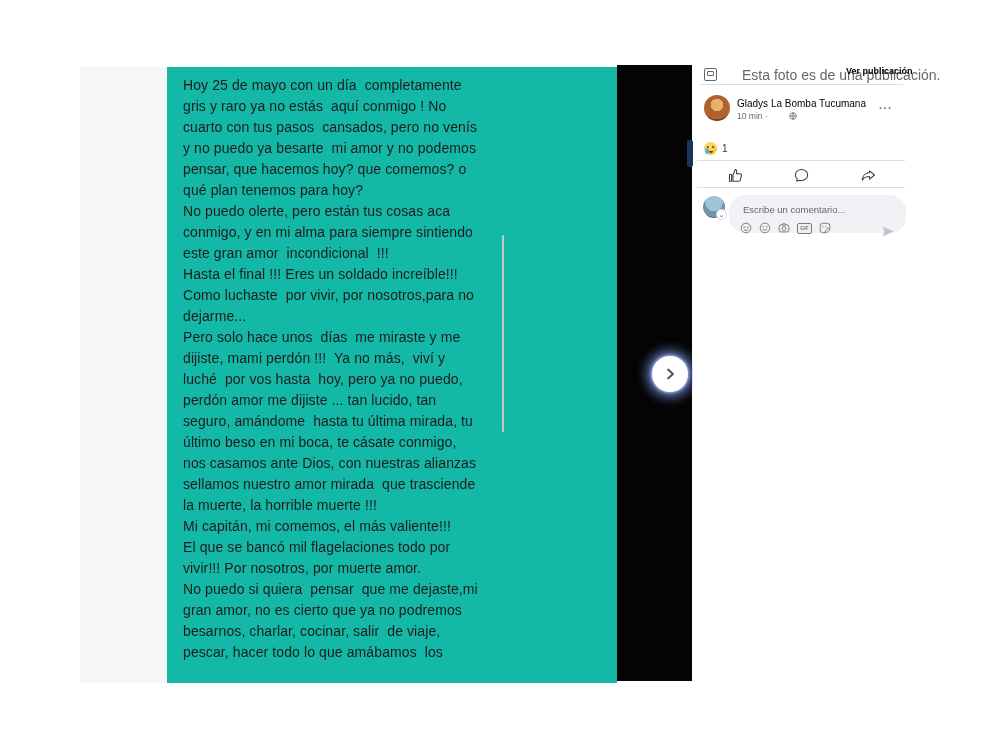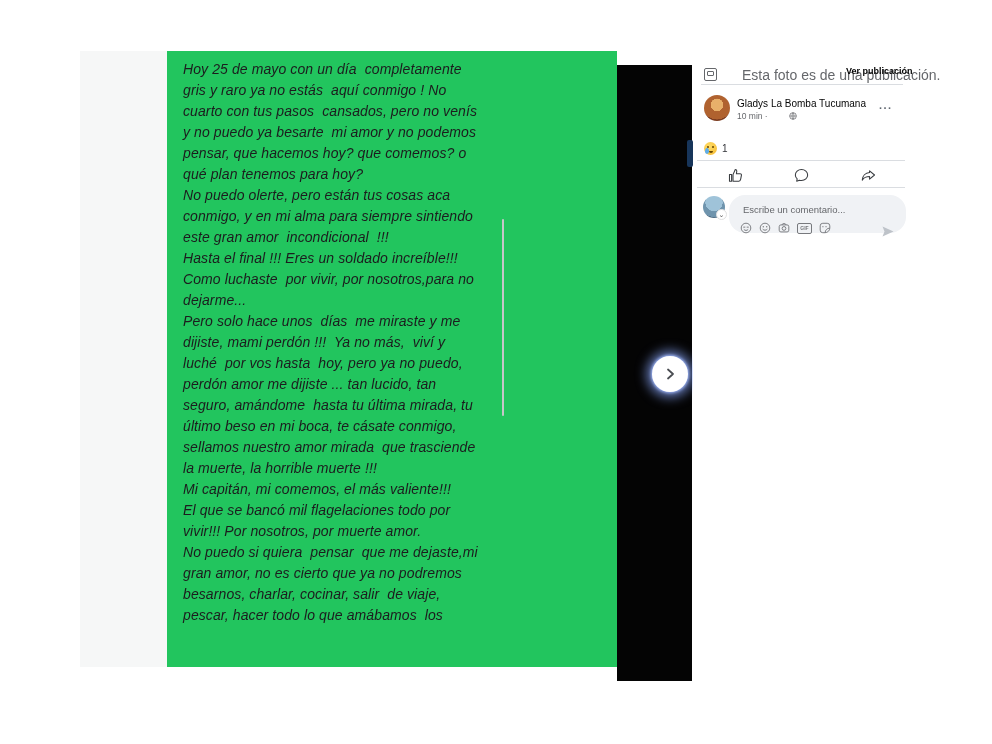--- a/index.html
+++ b/index.html
@@ -1,21 +1,21 @@
 <!DOCTYPE html>
 <html><head>
 <meta charset="utf-8">
 <style>
   html,body{margin:0;padding:0;}
   body{
     width:992px;height:744px;position:relative;background:#ffffff;
     font-family:"Liberation Sans",sans-serif;overflow:hidden;
   }
   
-  .photo-region{position:absolute;left:80px;top:51px;width:537px;height:616px;background:#22c55e;font-style:italic;}
+  .photo-region{position:absolute;left:80px;top:67px;width:537px;height:616px;background:#14b8a6;}
   .photo-left-shade{position:absolute;left:0;top:0;width:87px;height:616px;background:#f6f7f7;}
   .photo-text{position:absolute;left:103px;top:8px;width:345px;
     font-size:14px;line-height:21px;color:#1c1c1e;letter-spacing:.1px;font-weight:500;}
   .photo-line{white-space:pre;}
   .photo-scroll-line{position:absolute;left:422px;top:168px;width:2px;height:197px;background:#c6c6c8;border-radius:2px;}
   
   .viewer-bar{position:absolute;left:617px;top:65px;width:75px;height:616px;background:#040404;}
   .next-button{position:absolute;left:652px;top:356px;width:36px;height:36px;border-radius:50%;
     background:#ffffff;display:flex;align-items:center;justify-content:center;
     box-shadow:0 0 12px 5px rgba(140,170,255,.75),0 0 3px 1px rgba(200,215,255,.9);cursor:pointer;}
@@ -76,20 +76,21 @@
       <div class="photo-line">este gran amor  incondicional  !!!</div>
       <div class="photo-line">Hasta el final !!! Eres un soldado increíble!!!</div>
       <div class="photo-line">Como luchaste  por vivir, por nosotros,para no</div>
       <div class="photo-line">dejarme...</div>
       <div class="photo-line">Pero solo hace unos  días  me miraste y me</div>
       <div class="photo-line">dijiste, mami perdón !!!  Ya no más,  viví y</div>
       <div class="photo-line">luché  por vos hasta  hoy, pero ya no puedo,</div>
       <div class="photo-line">perdón amor me dijiste ... tan lucido, tan</div>
       <div class="photo-line">seguro, amándome  hasta tu última mirada, tu</div>
       <div class="photo-line">último beso en mi boca, te cásate conmigo,</div>
+      <div class="photo-line">nos casamos ante Dios, con nuestras alianzas</div>
       <div class="photo-line">sellamos nuestro amor mirada  que trasciende</div>
       <div class="photo-line">la muerte, la horrible muerte !!!</div>
       <div class="photo-line">Mi capitán, mi comemos, el más valiente!!!</div>
       <div class="photo-line">El que se bancó mil flagelaciones todo por</div>
       <div class="photo-line">vivir!!! Por nosotros, por muerte amor.</div>
       <div class="photo-line">No puedo si quiera  pensar  que me dejaste,mi</div>
       <div class="photo-line">gran amor, no es cierto que ya no podremos</div>
       <div class="photo-line">besarnos, charlar, cocinar, salir  de viaje,</div>
       <div class="photo-line">pescar, hacer todo lo que amábamos  los</div>
     </div>

